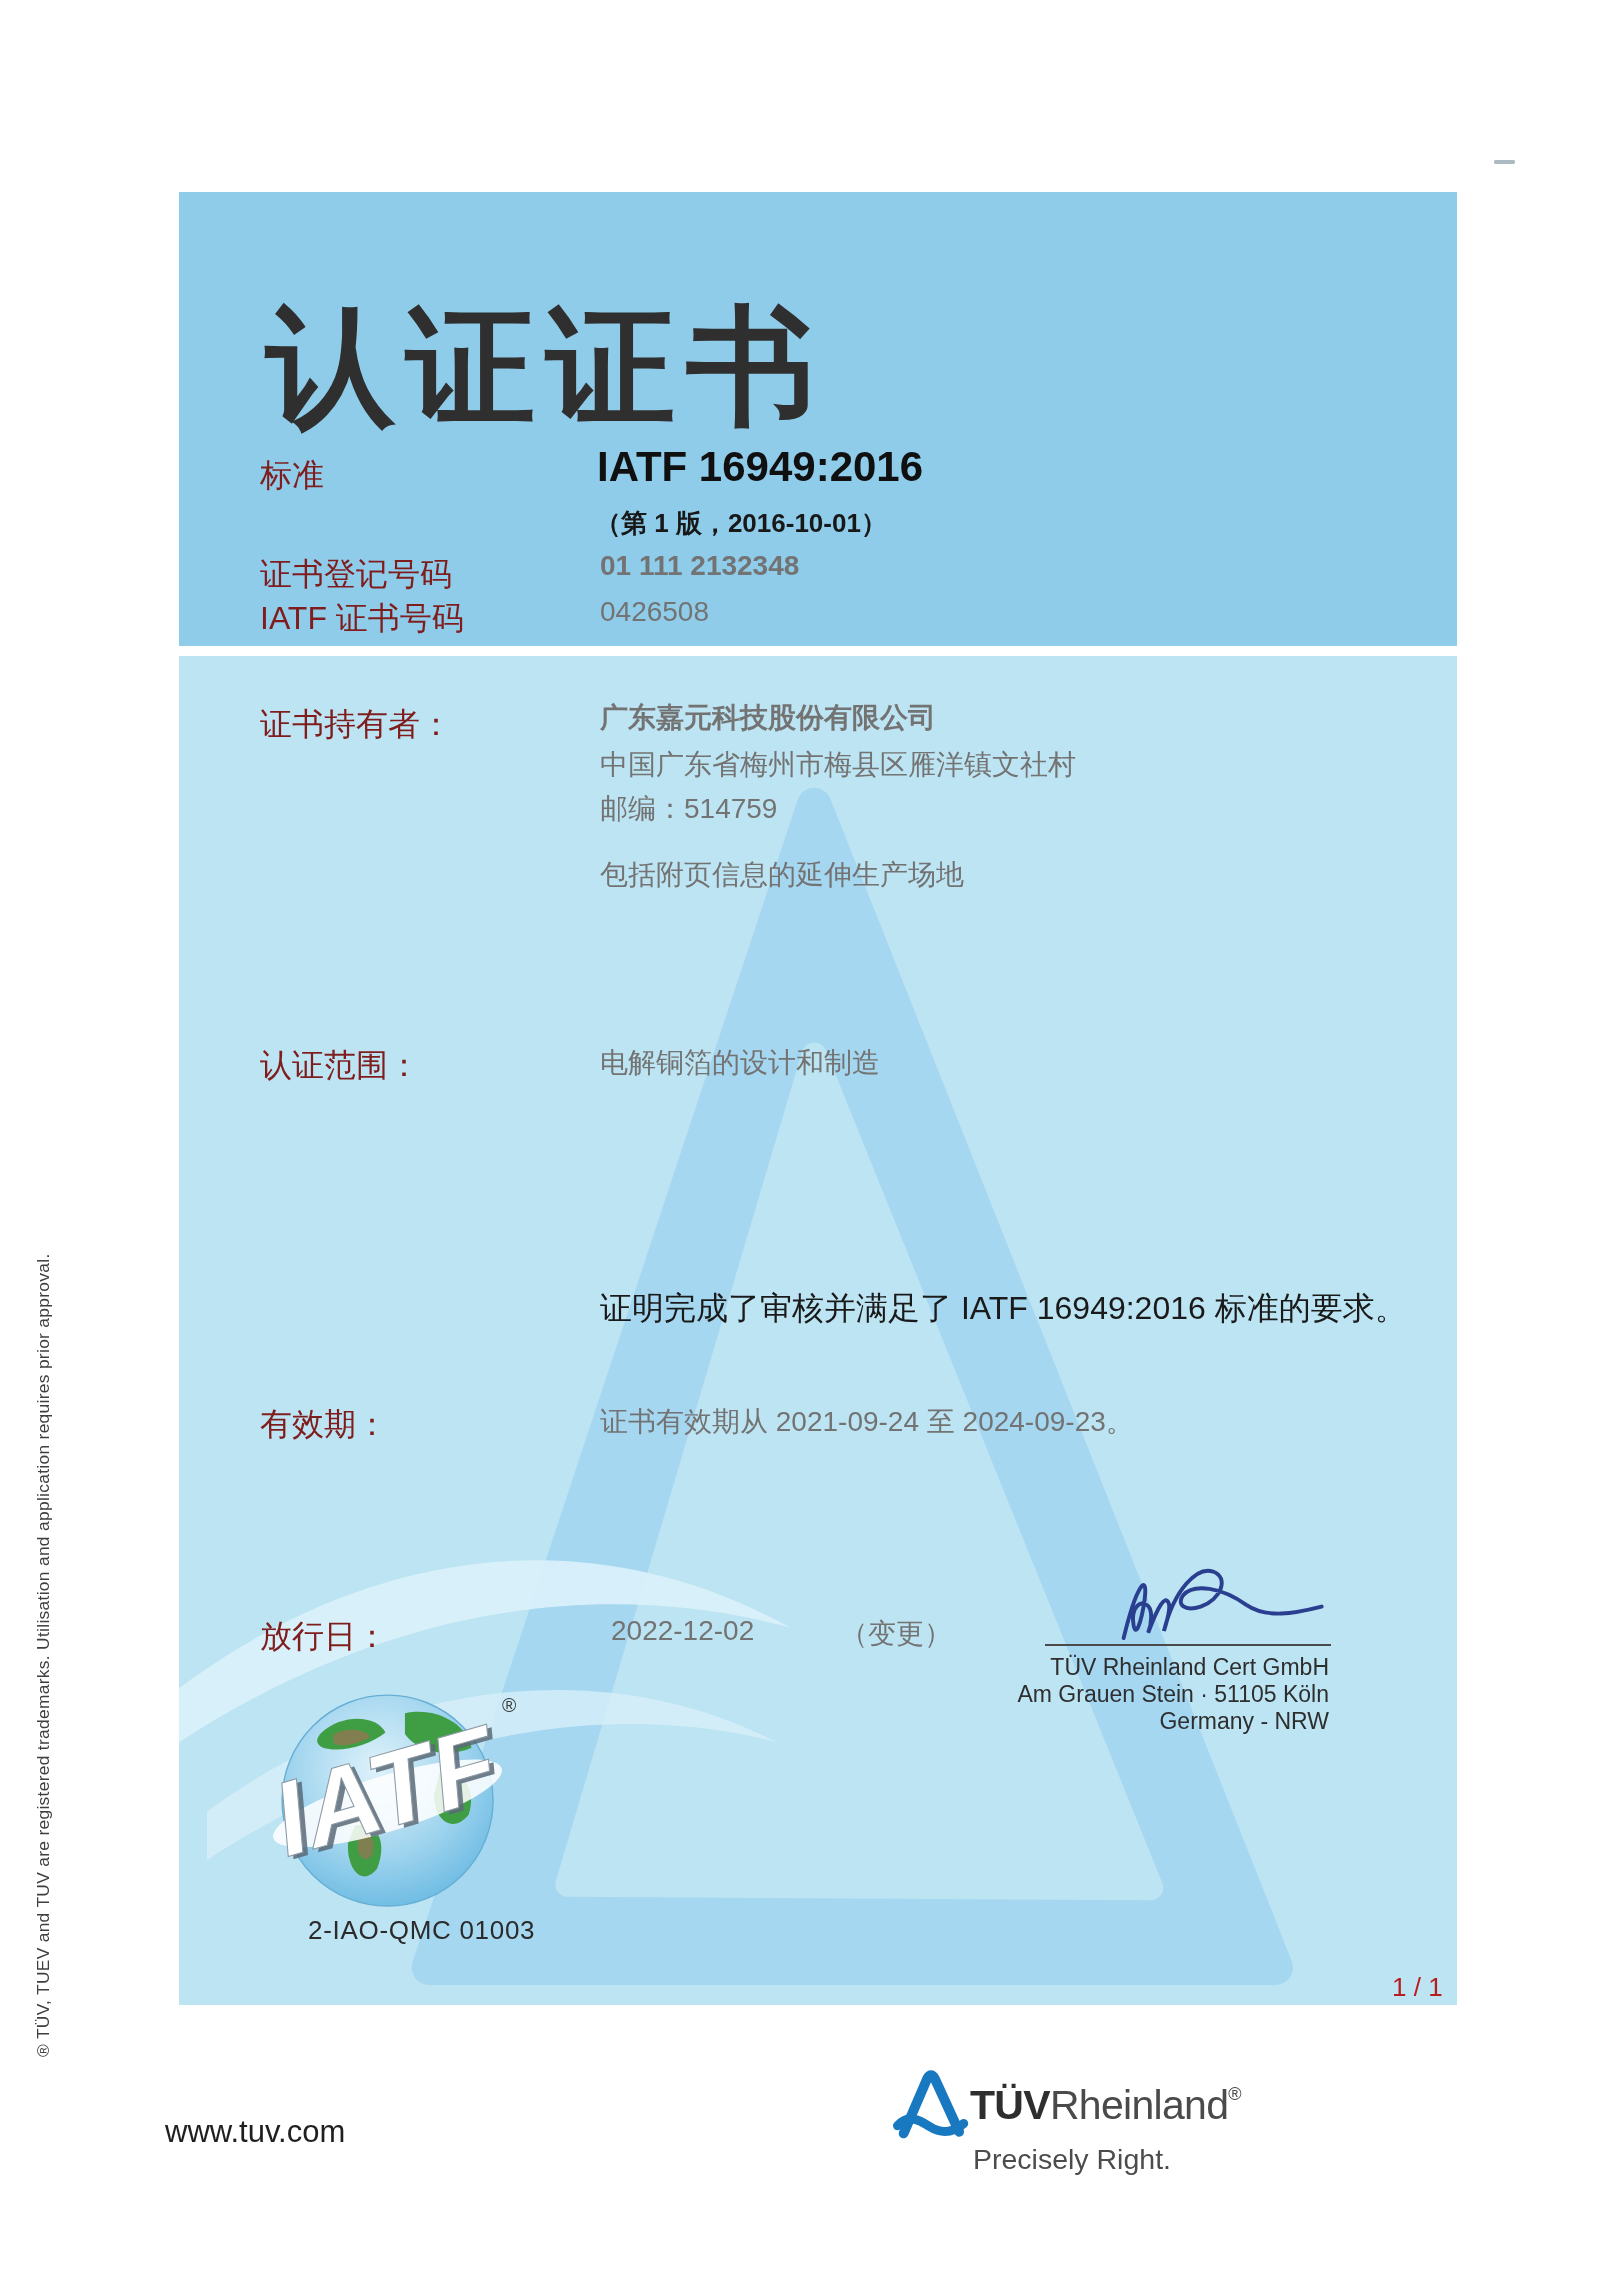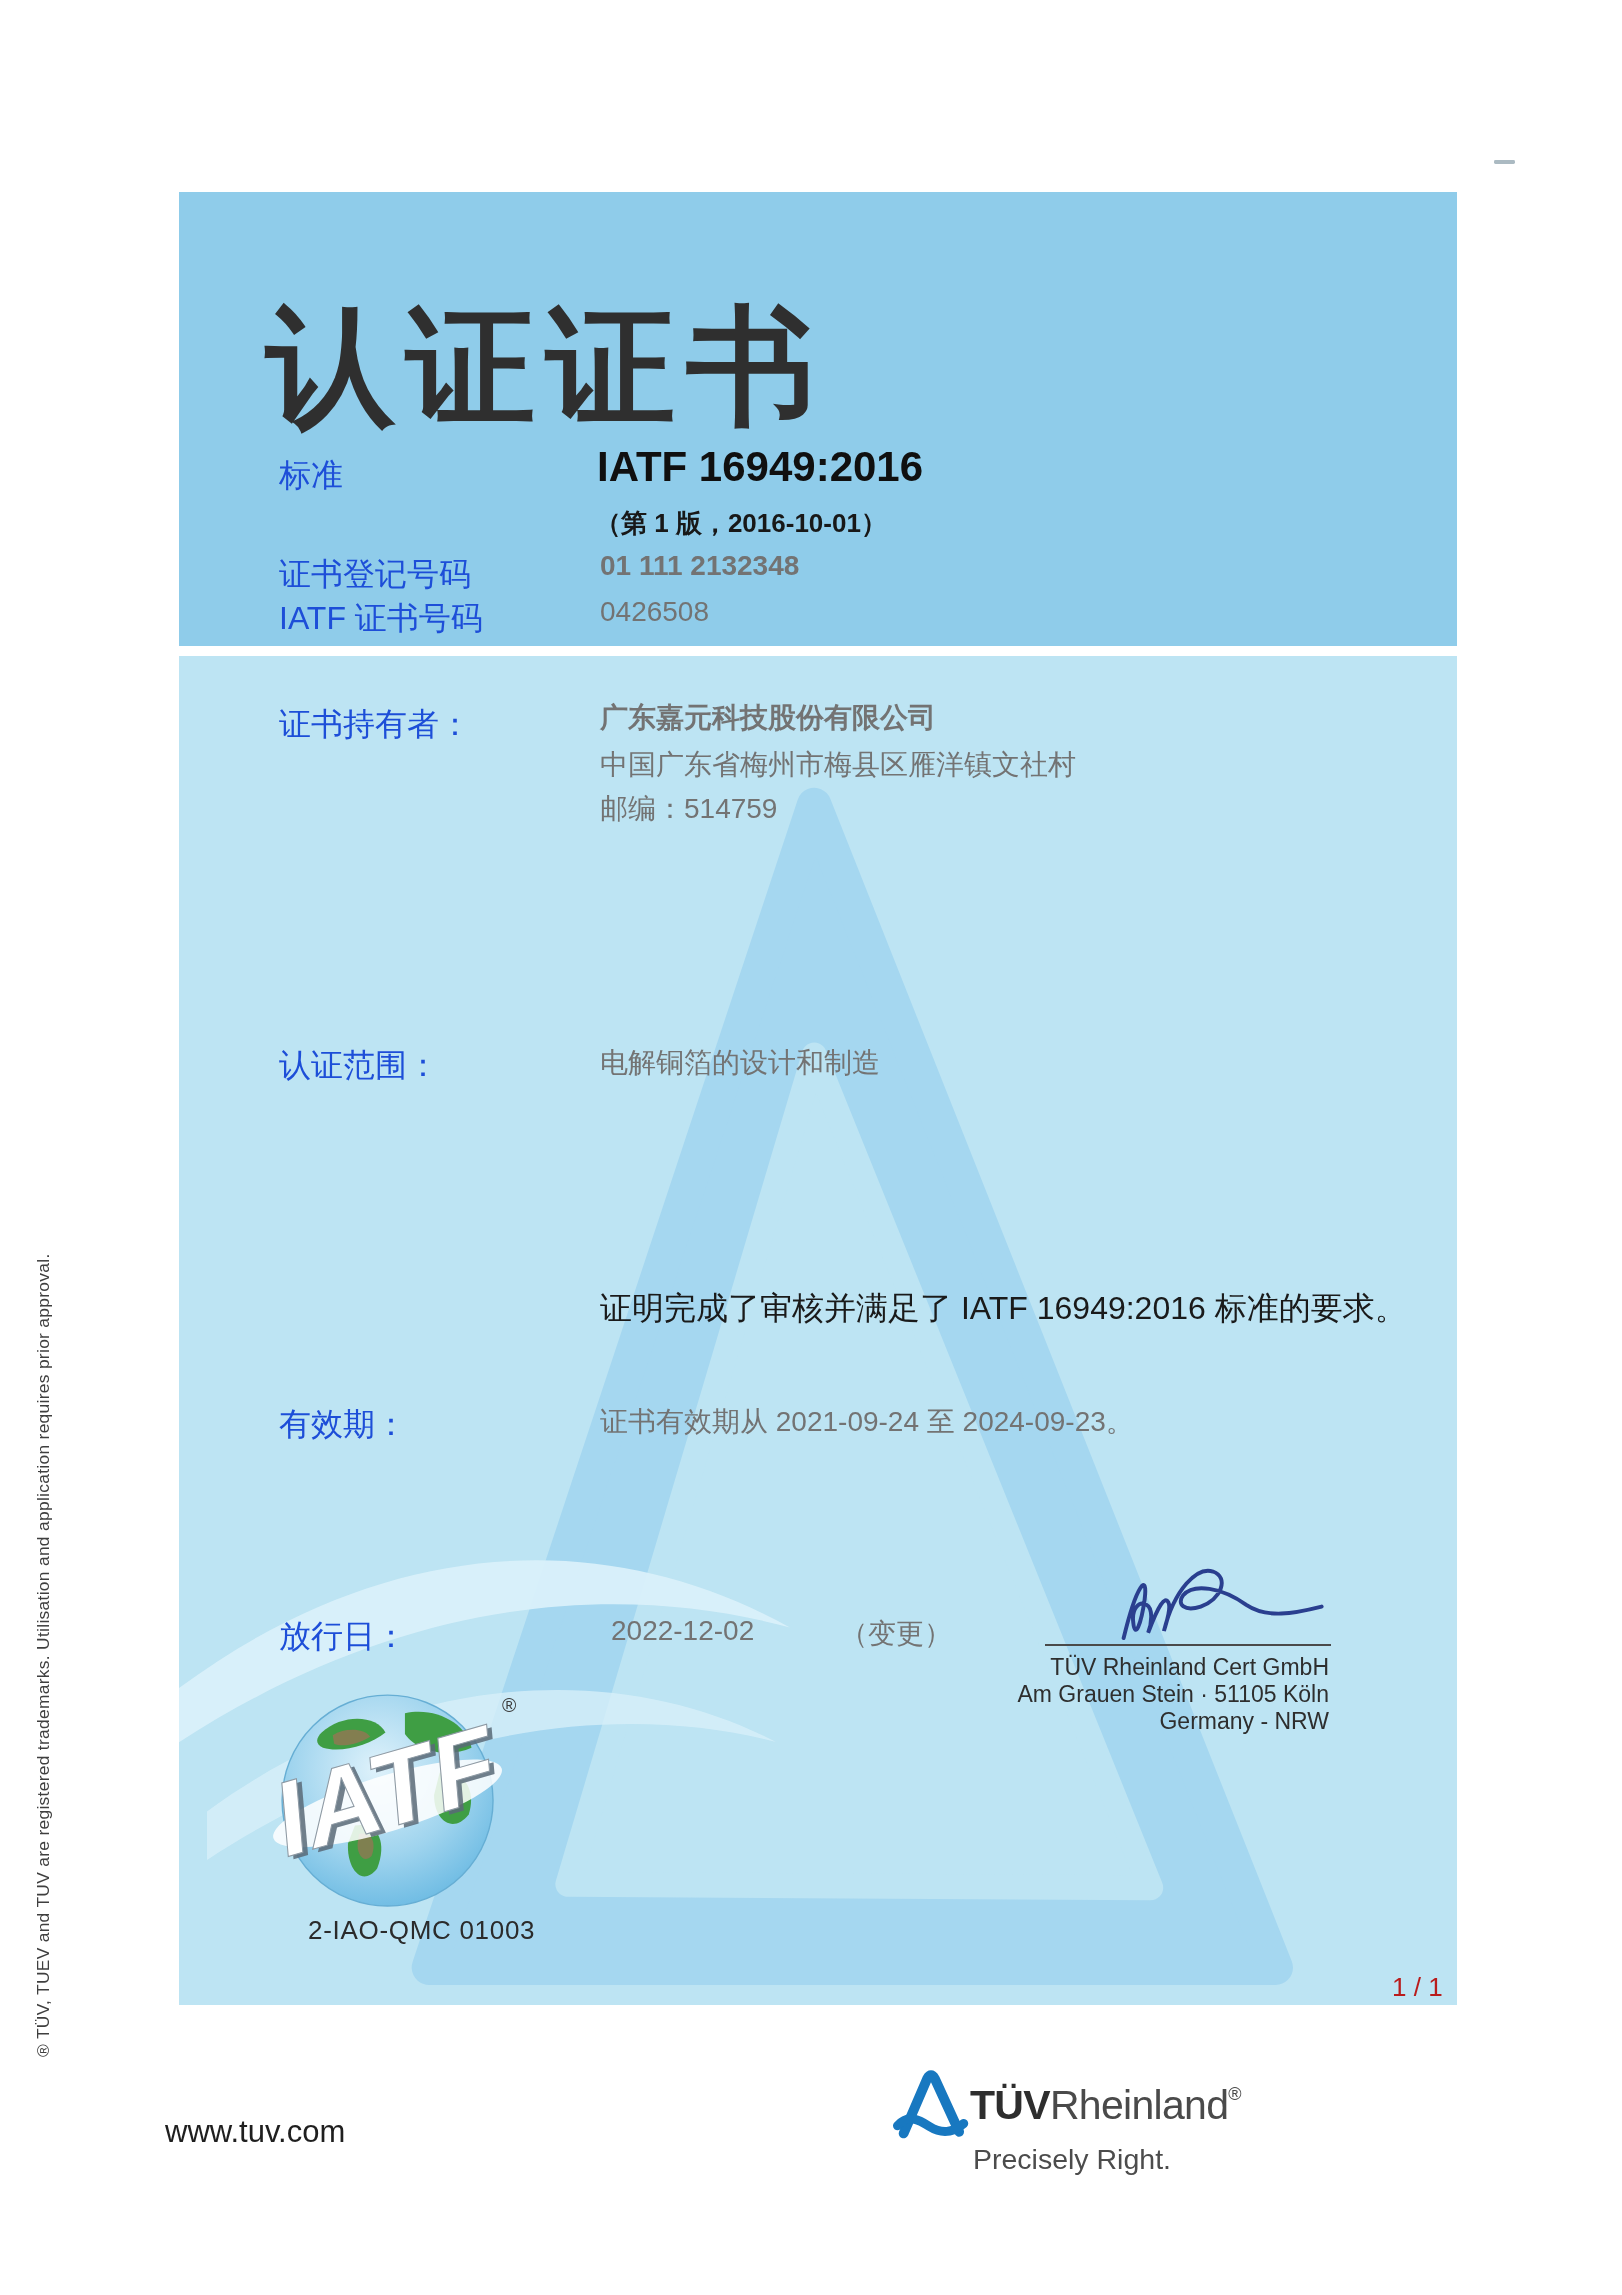--- a/index.html
+++ b/index.html
@@ -29,21 +29,21 @@
     background:#bde4f3;
     overflow:hidden;
   }
   .wm { position:absolute; left:0; top:0; }
   .abs { position:absolute; white-space:nowrap; }
   .cert-title {
     left:87px; top:89px;
     font-size:129px; font-weight:700; letter-spacing:11px;
     color:#2f2f2f;
   }
-  .lbl { font-size:32px; color:#1d4ed8;margin-left:19px; }
+  .lbl { font-size:32px; color:#7f1d1d; }
   .val { font-size:28px; color:#737373; }
   .b   { font-weight:700; }
   .std-value { font-size:42px; font-weight:700; color:#101010; }
   .std-edition { font-size:26px; font-weight:700; color:#181818; }
   .statement { font-size:32px; color:#1a1a1a; }
   .sig-line { position:absolute; left:866px; top:1452px; width:286px; height:2.1px; background:#4a4a4a; }
   .sig-svg { position:absolute; left:930px; top:1362px; width:236px; height:92px; }
   .issuer {
     position:absolute; right:128px; top:1462px;
     text-align:right; font-size:23px; line-height:27px; color:#2e2e2e;
@@ -99,20 +99,21 @@
     <div class="abs lbl" style="left:81px; top:361px;">证书登记号码</div>
     <div class="abs val b" style="left:421px; top:358px;">01 111 2132348</div>
 
     <div class="abs lbl" style="left:81px; top:405px;">IATF 证书号码</div>
     <div class="abs val" style="left:421px; top:404px;">0426508</div>
 
     <div class="abs lbl" style="left:81px; top:511px;">证书持有者：</div>
     <div class="abs val b" style="left:421px; top:507px;">广东嘉元科技股份有限公司</div>
     <div class="abs val" style="left:421px; top:554px;text-align:center;">中国广东省梅州市梅县区雁洋镇文社村</div>
     <div class="abs val" style="left:421px; top:598px;">邮编：514759</div>
+    <div class="abs val" style="left:421px; top:664px;">包括附页信息的延伸生产场地</div>
 
     <div class="abs lbl" style="left:81px; top:852px;">认证范围：</div>
     <div class="abs val" style="left:421px; top:852px;">电解铜箔的设计和制造</div>
 
     <div class="abs statement" style="left:421px; top:1095px;">证明完成了审核并满足了 IATF 16949:2016 标准的要求。</div>
 
     <div class="abs lbl" style="left:81px; top:1211px;">有效期：</div>
     <div class="abs val" style="left:421px; top:1211px;">证书有效期从 2021-09-24 至 2024-09-23。</div>
 
     <div class="abs lbl" style="left:81px; top:1423px;">放行日：</div>

